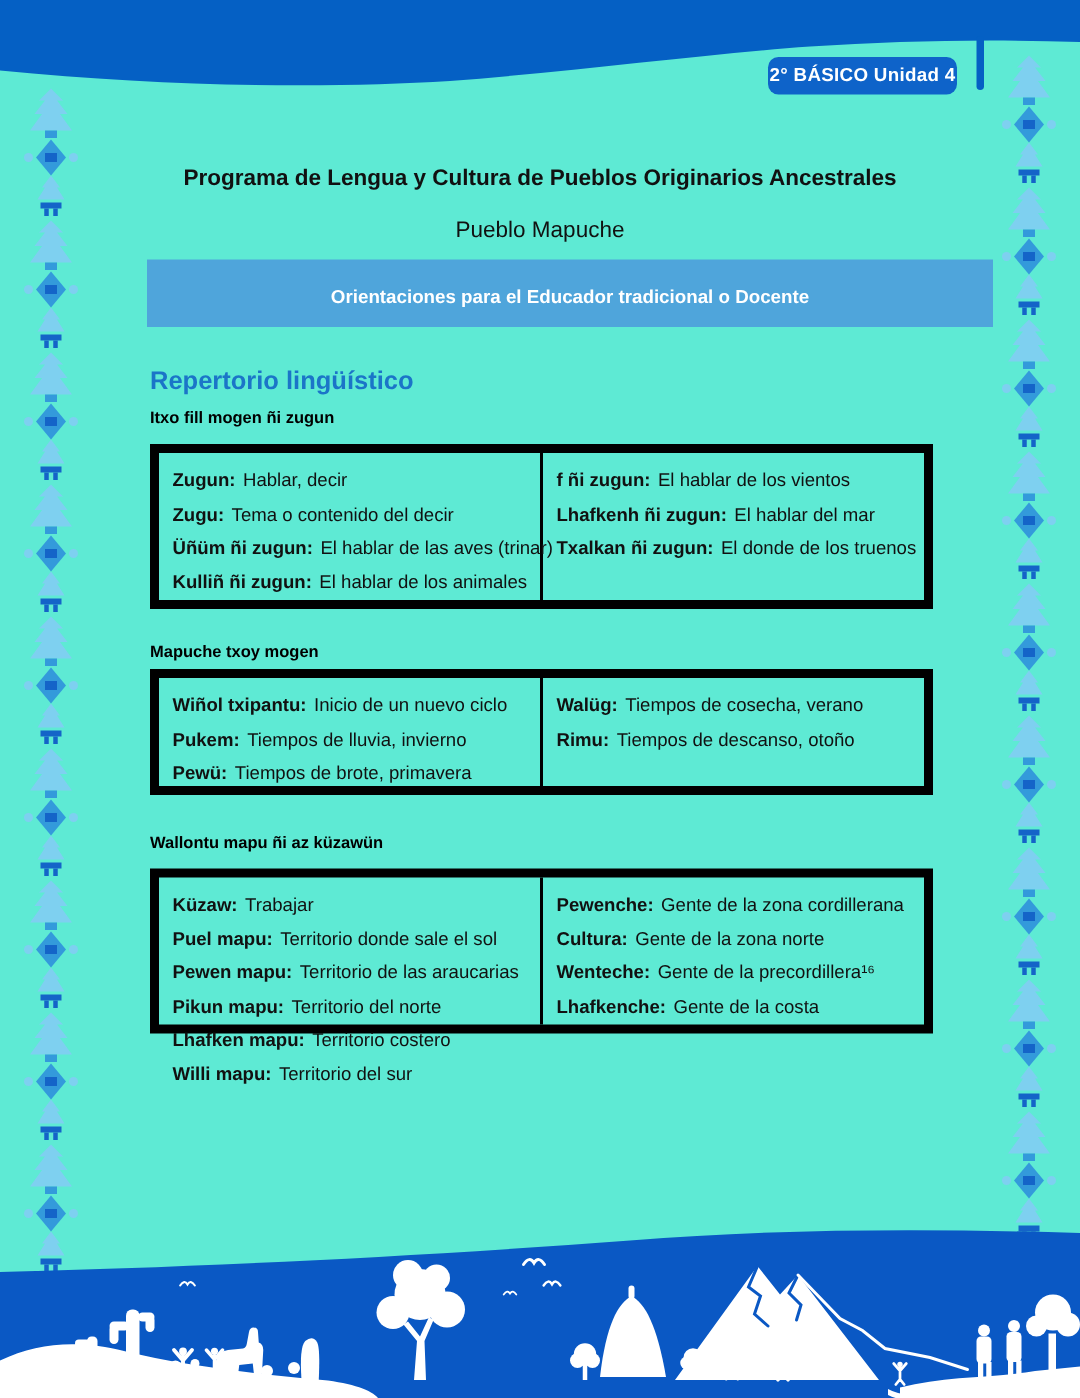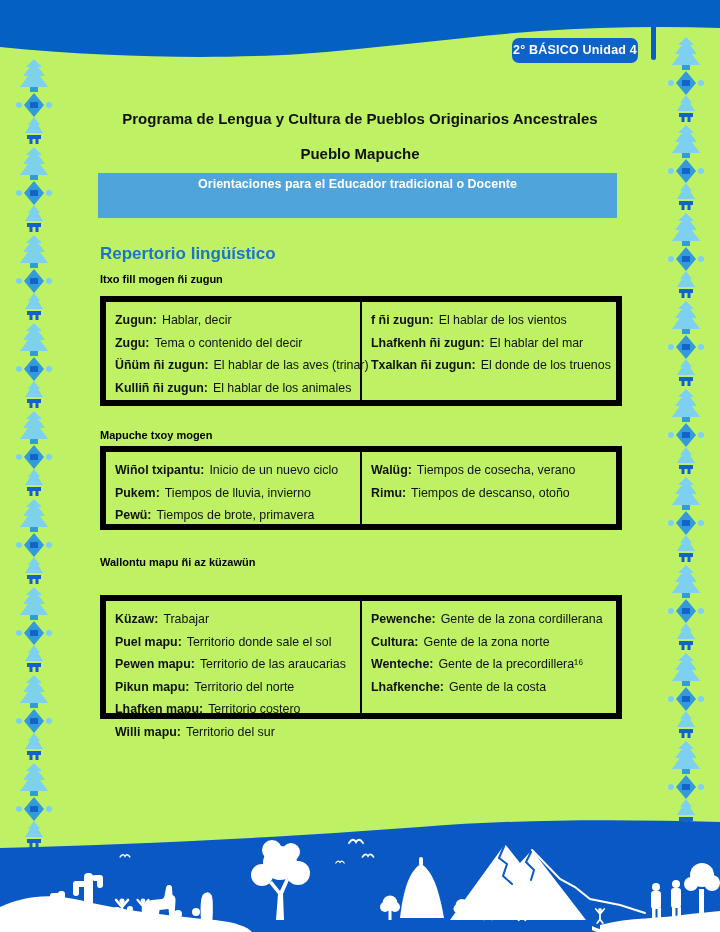--- a/index.html
+++ b/index.html
@@ -1,42 +1,42 @@
 <!DOCTYPE html>
 <html><head>
 <meta charset="utf-8">
 <style>
   html,body{margin:0;padding:0;background:#e8e8e8;}
-  .page{position:relative;width:720px;height:932px;background:#bef264;overflow:hidden;
+  .page{position:relative;width:720px;height:932px;background:#5eead4;overflow:hidden;
         font-family:"Liberation Sans",sans-serif;color:#111;}
   svg{display:block;}
   .abs{position:absolute;}
 
   
   .top-band{left:0;top:0;width:720px;height:70px;}
   .unit-badge{left:512px;top:38px;width:126px;height:25px;background:#0E63C9;
     border-radius:7px;color:#fff;font-size:12.5px;font-weight:600;text-align:center;
     line-height:25px;letter-spacing:.2px;}
 
   
   .border-left{left:15px;top:58px;}
   .border-right{left:667px;top:36px;}
 
   
   .doc-title{left:98px;top:110px;width:524px;text-align:center;font-size:15px;font-weight:700;}
-  .doc-subtitle{left:98px;top:145px;width:524px;text-align:center;font-size:15px;font-weight:700;}
-  .banner{left:98px;top:173px;width:519px;height:45px;background:#4FA5DB;box-sizing:border-box;
-    padding-top:4px;text-align:center;color:#fff;font-size:12.5px;font-weight:700;}
+  .doc-subtitle{left:98px;top:145px;width:524px;text-align:center;font-size:15px;font-weight:400;}
+  .banner{left:98px;top:173px;width:564px;height:45px;background:#4FA5DB;box-sizing:border-box;
+    padding-top:18px;text-align:center;color:#fff;font-size:12.5px;font-weight:700;}
 
   .h-repertorio{left:100px;top:244px;font-size:17px;font-weight:700;color:#1B75C8;}
   .group-title{left:100px;font-size:11px;font-weight:700;color:#000;}
   #gt1{top:273px;} #gt2{top:429px;} #gt3{top:556px;}
 
   .vtable{left:100px;width:522px;box-sizing:border-box;border:6px solid #000000;display:flex;}
-  #t1{top:296px;height:110px;} #t2{top:446px;height:84px;} #t3{top:579px;height:124px;margin-top:16px;}
+  #t1{top:296px;height:110px;} #t2{top:446px;height:84px;} #t3{top:579px;height:110px;}
   .cell{box-sizing:border-box;padding:7px 9px 0 9px;font-size:12.4px;}
   .cell.left{width:256px;border-right:2px solid #000;}
   .cell.right{flex:1;}
   .entry{line-height:22.5px;white-space:nowrap;}
   .term{font-weight:700;margin-right:5px;}
 
   
   .footer{left:0;bottom:0;width:720px;height:145px;}
 </style>
 </head>

